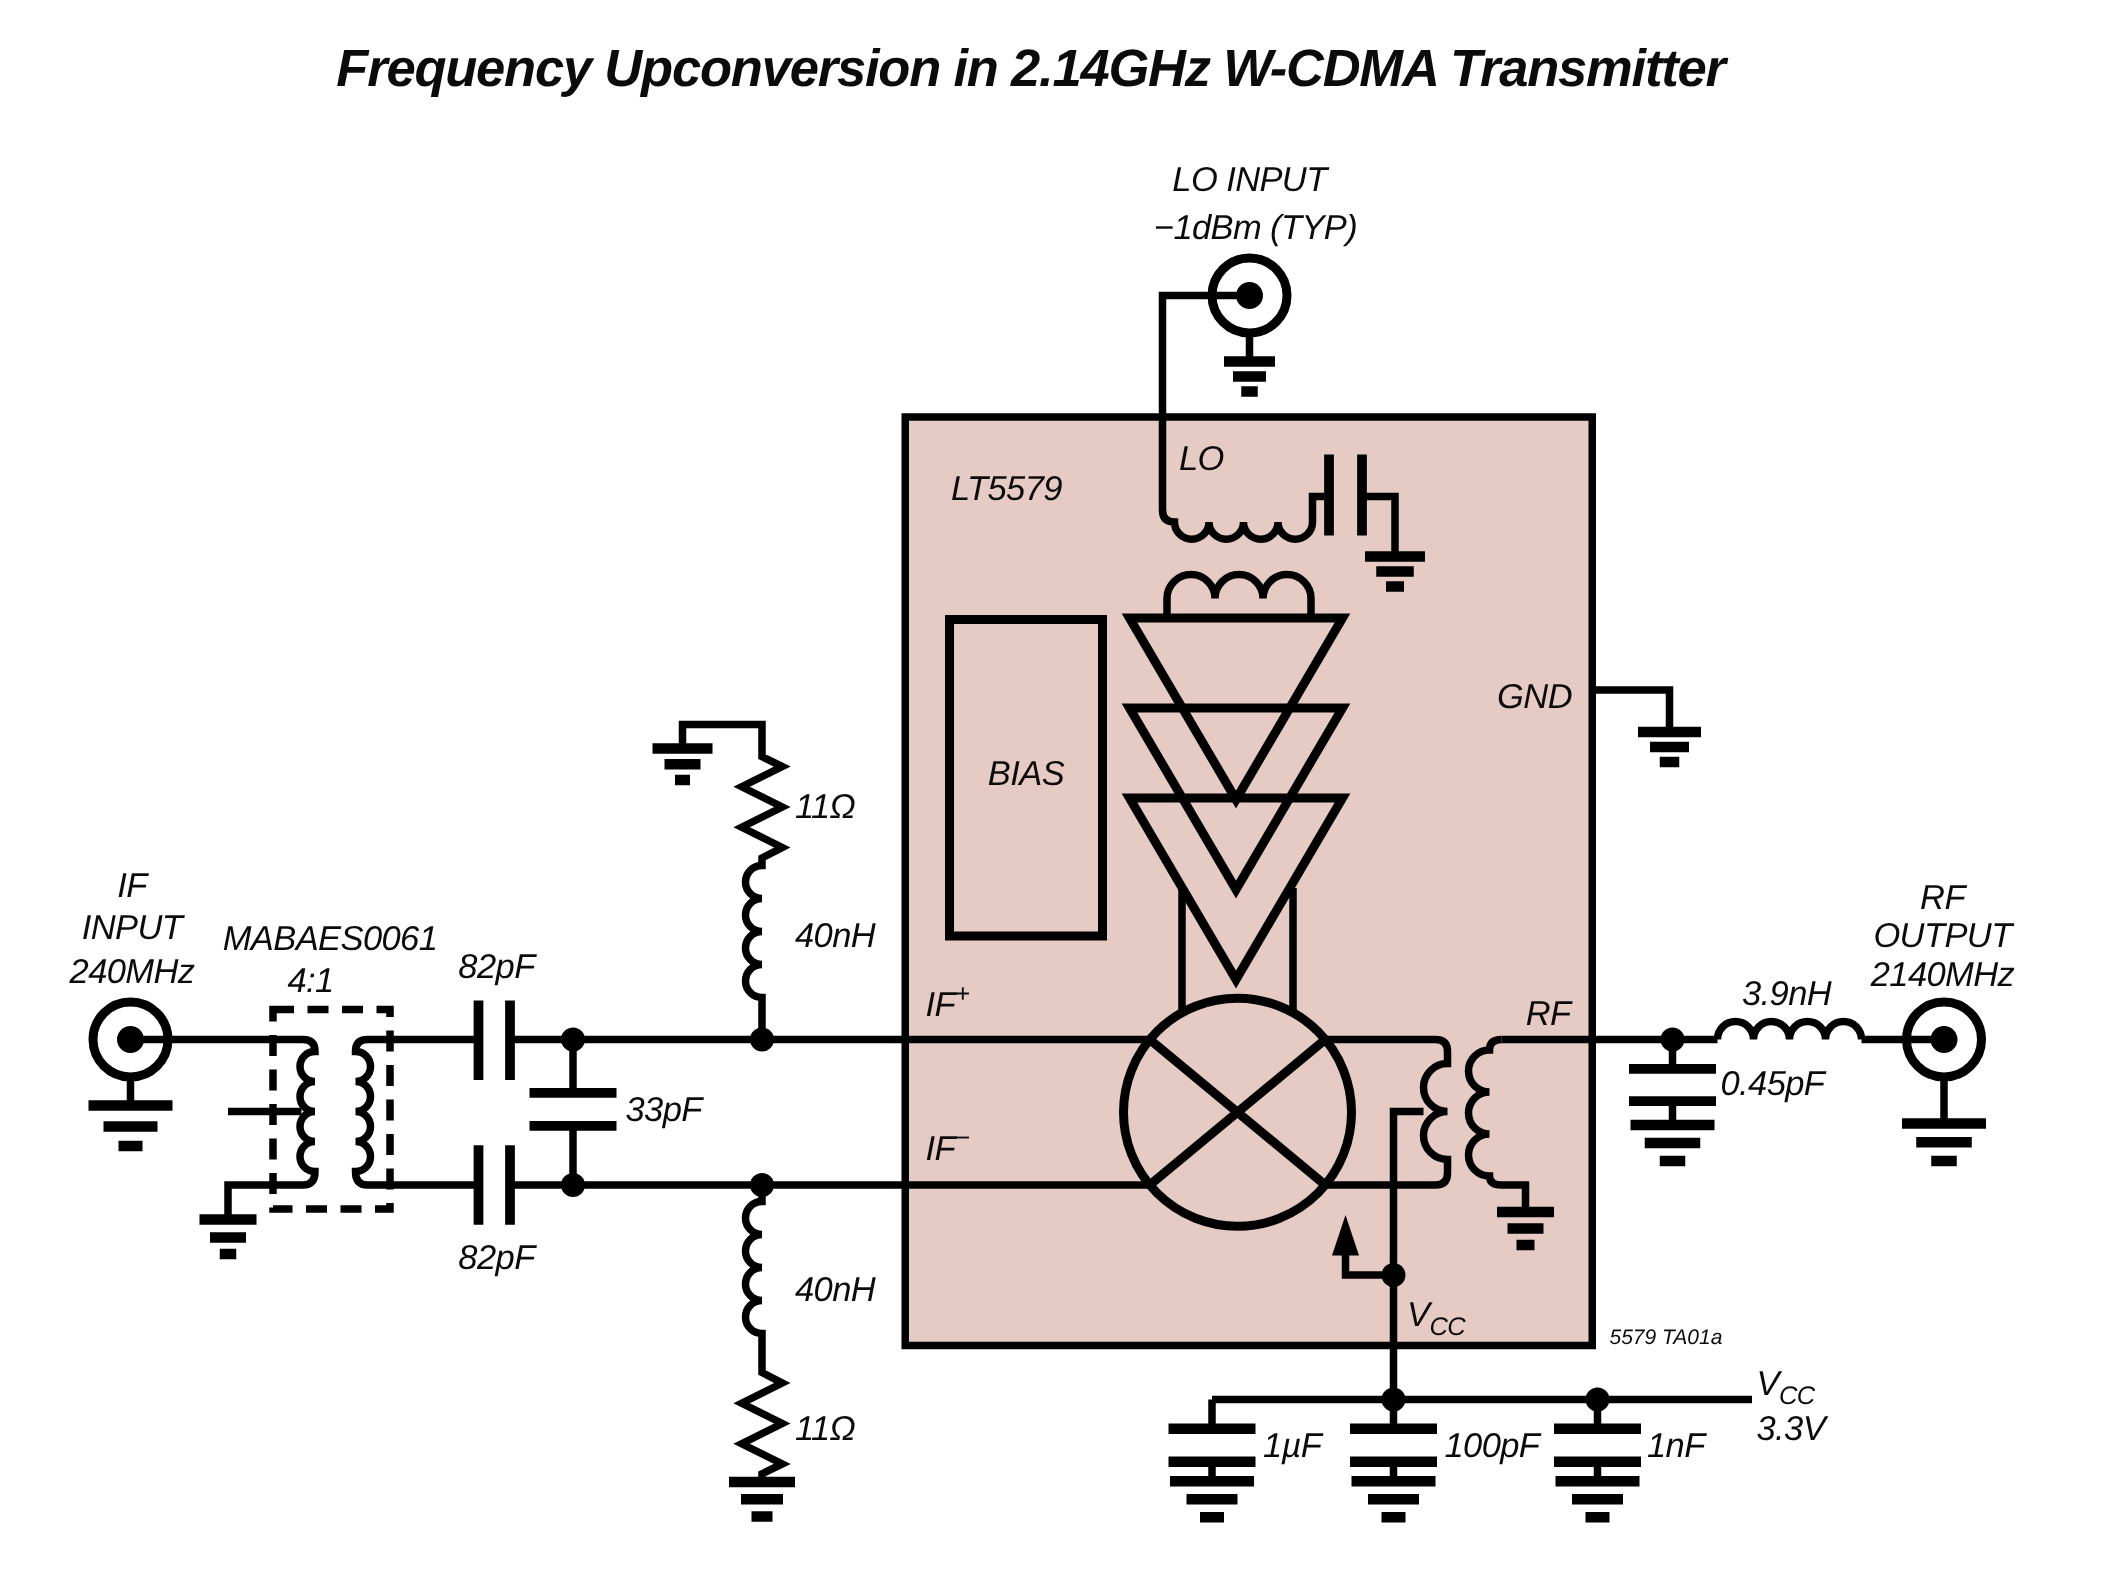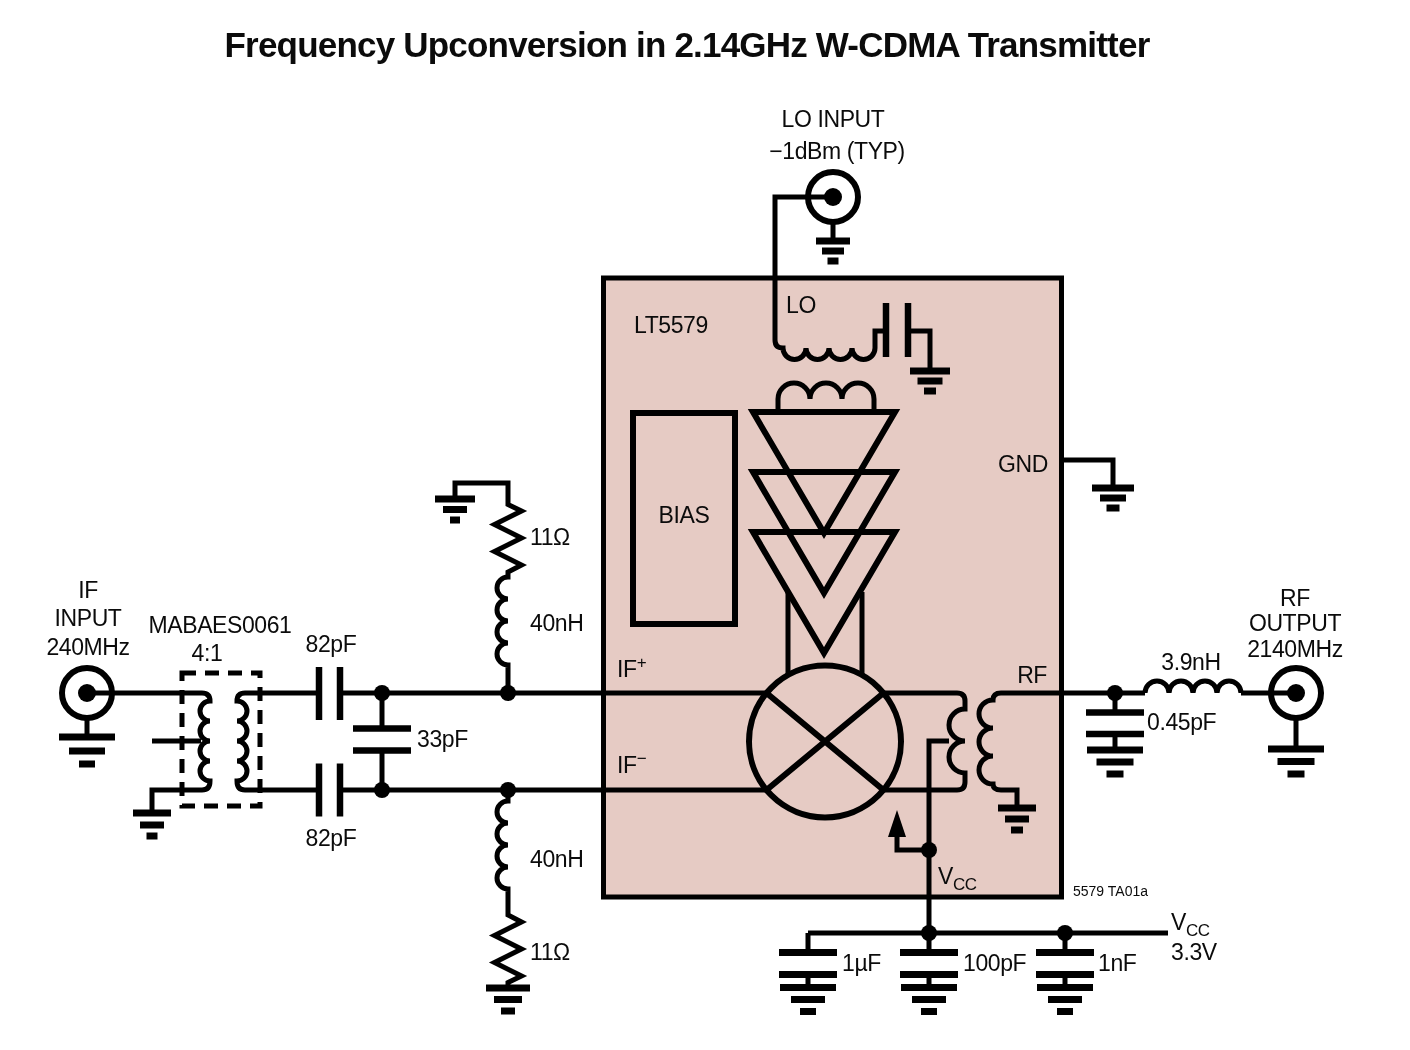--- a/index.html
+++ b/index.html
@@ -1,17 +1,17 @@
 <!DOCTYPE html>
 <html><head>
 <meta charset="utf-8">
 <style>
   html,body{margin:0;padding:0;background:#ffffff;}
   .canvas{position:relative;width:1410px;height:1050px;background:#ffffff;overflow:hidden;
-          font-family:"Liberation Sans",sans-serif;}
+          font-family:"Liberation Sans",sans-serif;font-style:italic;}
   svg{display:block;}
   svg text{fill:#0b0b0b;}
   .ttl{font-size:35px;font-weight:bold;letter-spacing:-0.8px;}
   .lbl{font-size:23px;letter-spacing:-0.4px;}
   .sml{font-size:14px;letter-spacing:0;}
   .sup{font-size:17px;}
   .w{stroke:#000;stroke-width:5;fill:none;stroke-linejoin:miter;}
   .w6{stroke:#000;stroke-width:6;fill:none;stroke-linejoin:miter;}
   .plate{stroke:#000;stroke-width:6.5;fill:none;}
   .plate7{stroke:#000;stroke-width:7;fill:none;}

